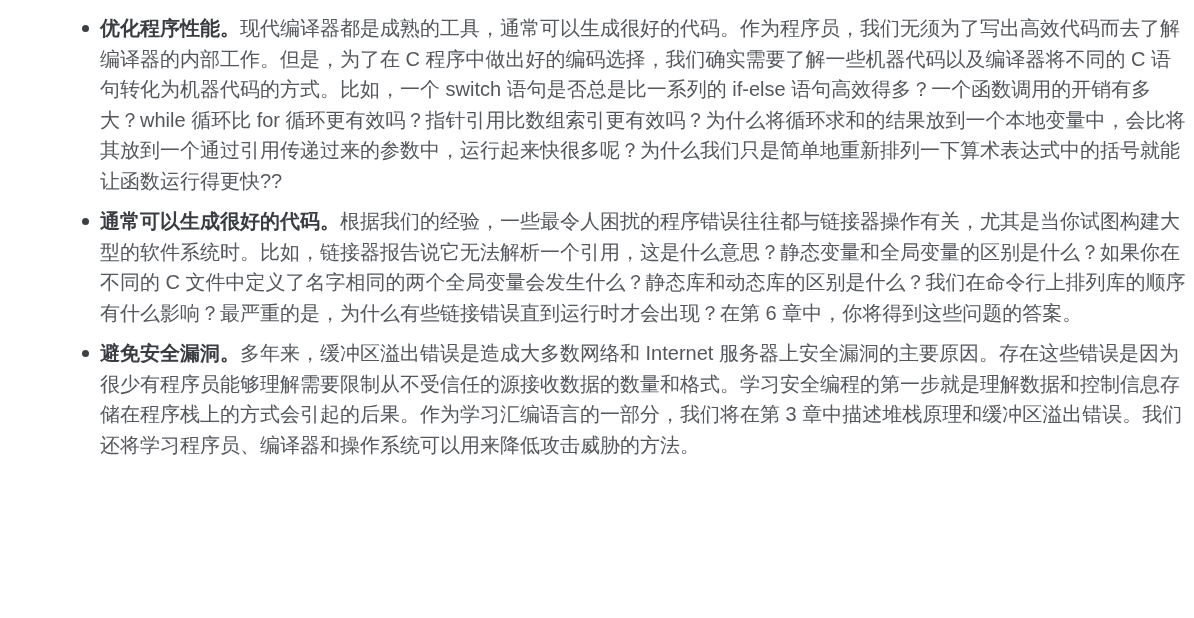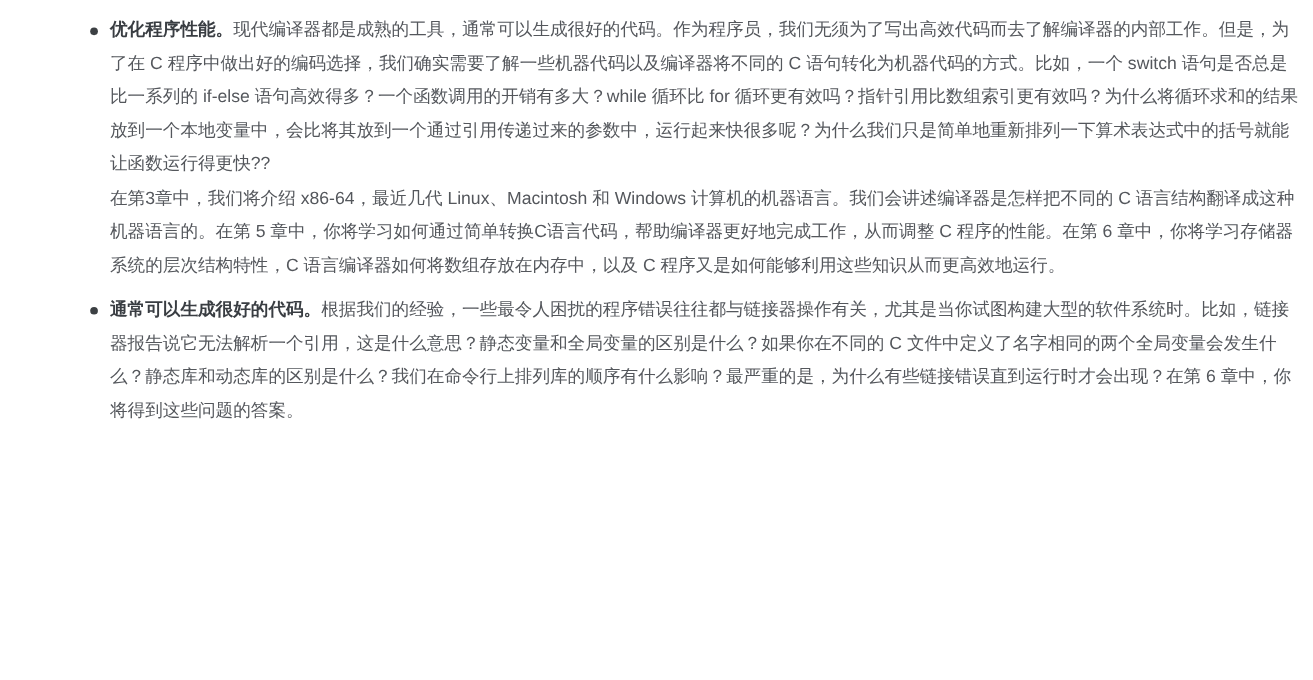--- a/index.html
+++ b/index.html
@@ -18,21 +18,21 @@
     padding: 13px 8px 0 100px;
   }
   ul.bullet-list {
     list-style: none;
     margin: 0;
     padding: 0;
   }
   ul.bullet-list > li {
     position: relative;
     margin: 0 0 10px 0;
-    font-size: 16px;
+    font-size: 20px;
     line-height: 30.5px;
     color: #54575c;
   }
   .bullet-dot {
     position: absolute;
     left: -18px;
     top: 12px;
     width: 7px;
     height: 7px;
     border-radius: 50%;
@@ -49,23 +49,26 @@
 </style>
 </head>
 <body>
 
 <div class="content">
   <ul class="bullet-list">
 
     <li>
       <span class="bullet-dot"></span>
       <p class="para"><span class="item-title">优化程序性能。</span><span>现代编译器都是成熟的工具，通常可以生成很好的代码。作为程序员，我们无须为了写出高效代码而去了解编译器的内部工作。但是，为了在 C 程序中做出好的编码选择，我们确实需要了解一些机器代码以及编译器将不同的 C 语句转化为机器代码的方式。比如，一个 switch 语句是否总是比一系列的 if-else 语句高效得多？一个函数调用的开销有多大？while 循环比 for 循环更有效吗？指针引用比数组索引更有效吗？为什么将循环求和的结果放到一个本地变量中，会比将其放到一个通过引用传递过来的参数中，运行起来快很多呢？为什么我们只是简单地重新排列一下算术表达式中的括号就能让函数运行得更快??</span></p>
-      <p class="para">在第3章中，我们将介绍 x86-64，最近几代 Linux、Macintosh 和 Windows 计算机的机器语言。我们会讲述编译器是怎样把不同的 C 语言结构翻译成这种机器语言的。在第 5 章中，你将学习如何通过简单转换C语言代码，帮助编译器更好地完成工作，从而调整 C 程序的性能。在第 6 章中，你将学习存储器系统的层次结构特性，C 语言编译器如何将数组存放在内存中，以及 C 程序又是如何能够利用这些知识从而更高效地运行。</p>
     </li>
 
     <li>
       <span class="bullet-dot"></span>
       <p class="para"><span class="item-title">通常可以生成很好的代码。</span><span>根据我们的经验，一些最令人困扰的程序错误往往都与链接器操作有关，尤其是当你试图构建大型的软件系统时。比如，链接器报告说它无法解析一个引用，这是什么意思？静态变量和全局变量的区别是什么？如果你在不同的 C 文件中定义了名字相同的两个全局变量会发生什么？静态库和动态库的区别是什么？我们在命令行上排列库的顺序有什么影响？最严重的是，为什么有些链接错误直到运行时才会出现？在第 6 章中，你将得到这些问题的答案。</span></p>
     </li>
 
+    <li>
+      <span class="bullet-dot"></span>
+      <p class="para"><span class="item-title">避免安全漏洞。</span><span>多年来，缓冲区溢出错误是造成大多数网络和 Internet 服务器上安全漏洞的主要原因。存在这些错误是因为很少有程序员能够理解需要限制从不受信任的源接收数据的数量和格式。学习安全编程的第一步就是理解数据和控制信息存储在程序栈上的方式会引起的后果。作为学习汇编语言的一部分，我们将在第 3 章中描述堆栈原理和缓冲区溢出错误。我们还将学习程序员、编译器和操作系统可以用来降低攻击威胁的方法。</span></p>
+    </li>
 
   </ul>
 </div>
 
 </body></html>

